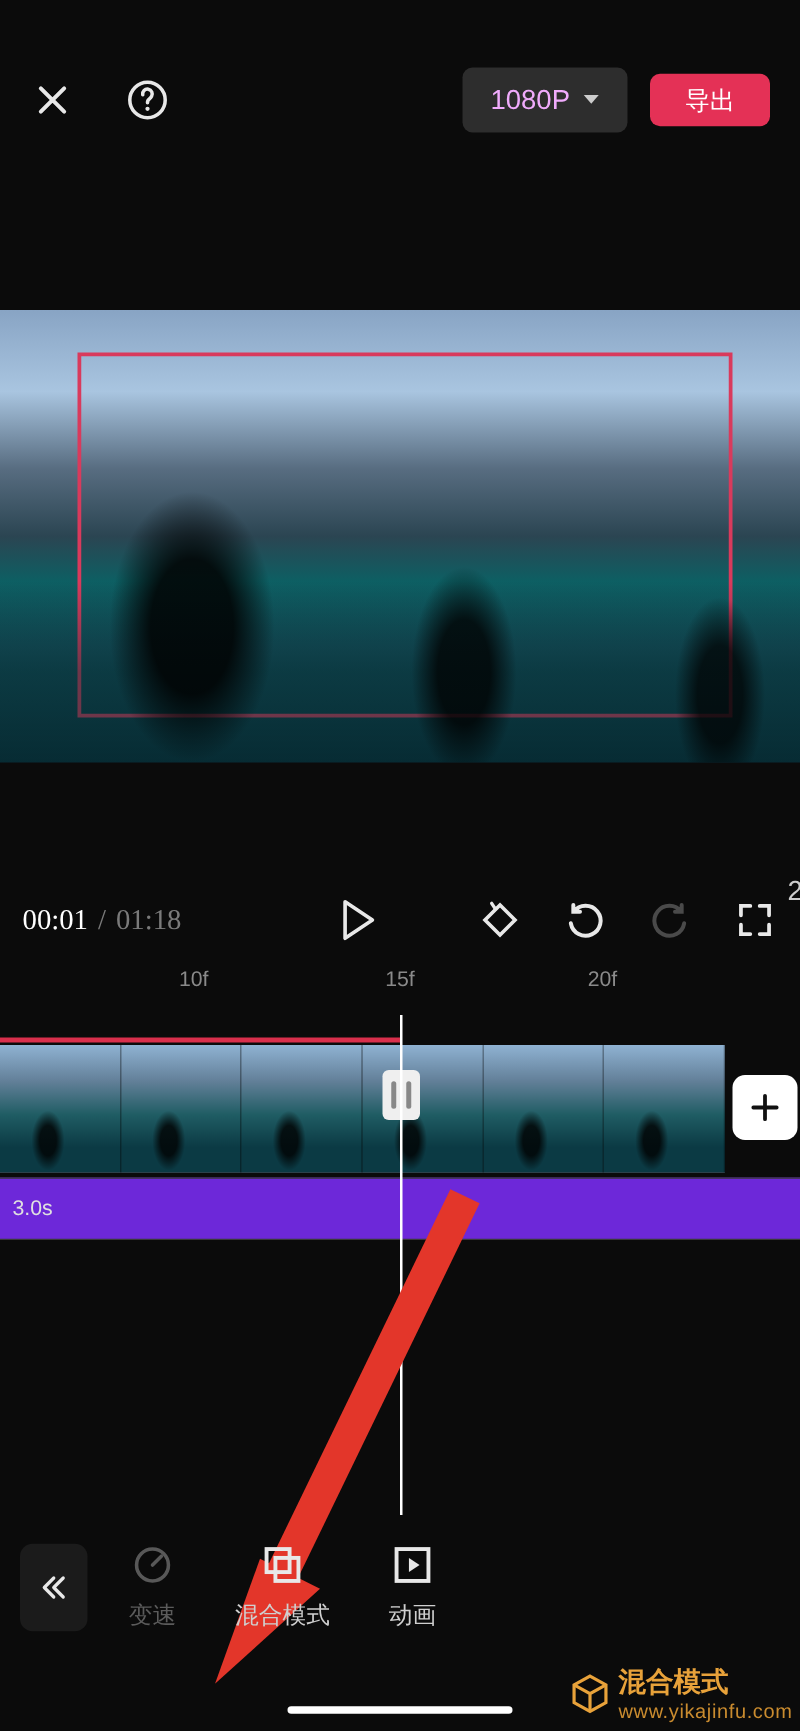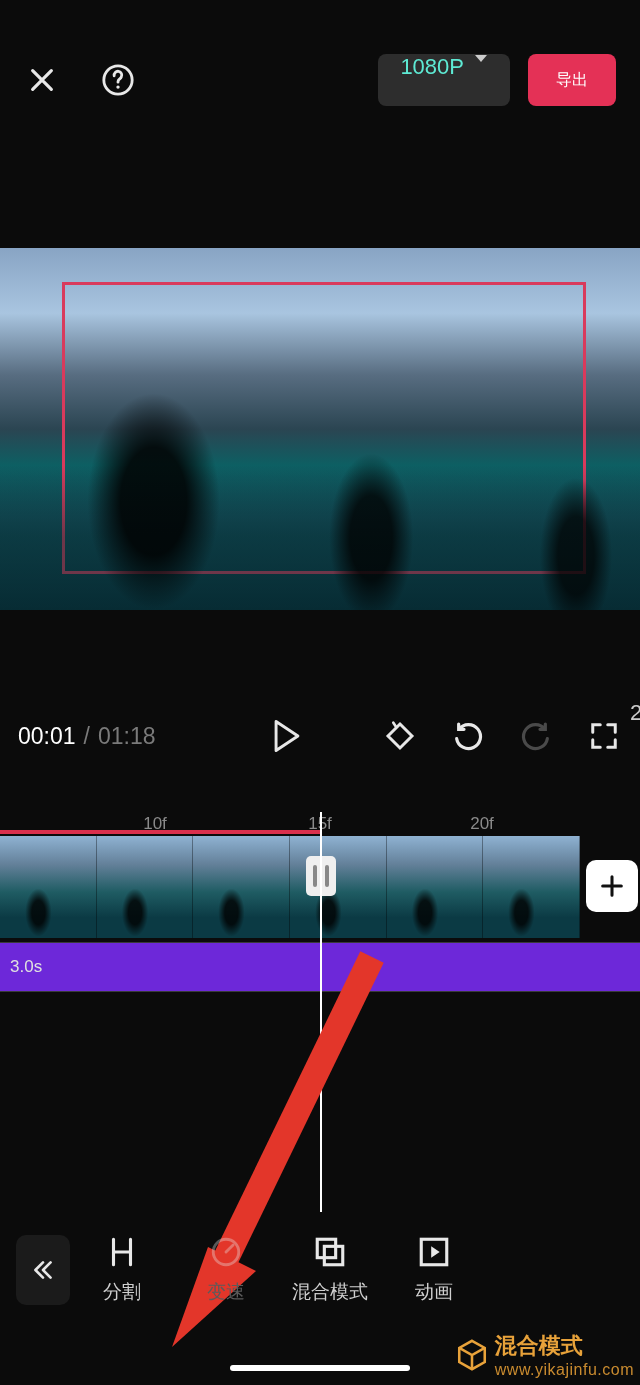--- a/index.html
+++ b/index.html
@@ -11,60 +11,60 @@
   }
   .header {
     position: absolute; top: 0; left: 0; right: 0; height: 160px;
     display: flex; align-items: center; padding: 0 24px;
   }
   .hdr-left { display: flex; align-items: center; gap: 40px; }
   .hdr-right { margin-left: auto; display: flex; align-items: center; gap: 18px; }
   .icon-btn { width: 36px; height: 36px; display: flex; align-items: center; justify-content: center; cursor: pointer; }
   .res-btn {
     background: #2d2d2d; height: 52px; padding: 0 22px;
-    border-radius: 8px; display: flex; align-items: flex-start; gap: 10px;
-    font-size: 22px; color: #5eead4; cursor: pointer;
+    border-radius: 8px; display: flex; align-items: center; gap: 10px;
+    font-size: 22px; color: #f0abfc; cursor: pointer;
   }
   .export-btn {
-    background: #e43156; height: 52px; padding: 0 28px;
+    background: #e43156; height: 42px; padding: 0 28px;
     border-radius: 8px; display: flex; align-items: center;
-    font-size: 16px; color: #fff; font-weight: 500; cursor: pointer;
+    font-size: 20px; color: #fff; font-weight: 500; cursor: pointer;
   }
   .preview {
     position: absolute; top: 248px; left: 0; right: 0; height: 362px;
     background: linear-gradient(180deg,#88a4c4 0%,#a9c5e0 18%,#586d81 35%,#2b4552 50%,#0d5f63 60%,#164a56 75%,#0a2530 100%);
     overflow: hidden;
   }
   .crop-rect {
     position: absolute; left: 62px; top: 34px; right: 54px; bottom: 36px;
     border: 3px solid #d93a5c;
   }
   .preview::after {
     content:""; position:absolute; inset:0;
     background:
       radial-gradient(ellipse 110px 180px at 24% 70%, rgba(0,0,0,.85) 30%, transparent 60%),
       radial-gradient(ellipse 70px 140px at 58% 80%, rgba(0,0,0,.78) 30%, transparent 60%),
       radial-gradient(ellipse 60px 130px at 90% 85%, rgba(0,0,0,.72) 30%, transparent 60%),
       linear-gradient(180deg, transparent 60%, rgba(4,50,55,.5) 80%);
   }
   .transport {
     position: absolute; top: 700px; left: 0; right: 0; height: 72px;
-    display: flex; align-items: center; padding: 0 18px;
+    display: flex; align-items: center; padding: 0 18px; font-family: Liberation Serif, serif;
   }
   .time-disp { font-size: 23px; color: #fff; display: flex; gap: 8px; }
   .time-disp .dur { color: #7a7a7a; }
   .time-disp .sep { color: #7a7a7a; }
   .t-spacer { flex: 1; }
   .play-btn { width: 50px; height: 50px; display:flex; align-items:center; justify-content:center; cursor:pointer; margin-right: 70px; margin-left: -20px;}
   .t-icons { display: flex; align-items: center; gap: 32px; }
   .ruler {
     position: absolute; top: 774px; left: 0; right: 0; height: 30px;
     display: flex; font-size: 17px; color: #8a8a8a;
   }
-  .ruler .tick { position: absolute; transform: translateX(-50%); margin-top: 40px; }
+  .ruler .tick { position: absolute; transform: translateX(-50%); }
   .timeline-area {
     position: absolute; top: 812px; left: 0; right: 0;
   }
   .red-seg {
     position: absolute; top: 18px; left: 0; width: 320px; height: 4px;
     background: #d92f4c;
   }
   .clip-track {
     position: absolute; top: 24px; left: 0; right: 60px; height: 102px;
     display: flex; gap: 0;
@@ -243,26 +243,20 @@
   </svg>
 </div>
 
 <div class="toolbar">
   <div class="chev-back">
     <svg width="26" height="26" viewBox="0 0 24 24">
         <path d="M12 5l-7 7 7 7M19 5l-7 7 7 7" stroke="#e8e8e8" stroke-width="2.4" fill="none" stroke-linecap="round" stroke-linejoin="round"></path>
       </svg>
   </div>
   <div class="tool-list">
-    <div class="tool">
-      <svg width="34" height="34" viewBox="0 0 24 24">
-          <path d="M6 3v18M18 3v18M6 12h12" stroke="#e8e8e8" stroke-width="2.2" fill="none" stroke-linecap="round"></path>
-        </svg>
-      <span class="lbl">分割</span>
-    </div>
     <div class="tool dim">
       <svg width="34" height="34" viewBox="0 0 24 24">
           <circle cx="12" cy="12" r="9" stroke="#e8e8e8" stroke-width="2" fill="none"></circle>
           <path d="M12 12l5-5" stroke="#e8e8e8" stroke-width="2" stroke-linecap="round"></path>
         </svg>
       <span class="lbl">变速</span>
     </div>
     <div class="tool">
       <svg width="34" height="34" viewBox="0 0 24 24">
           <rect x="3" y="3" width="13" height="13" stroke="#e8e8e8" stroke-width="2.2" fill="none"></rect>

